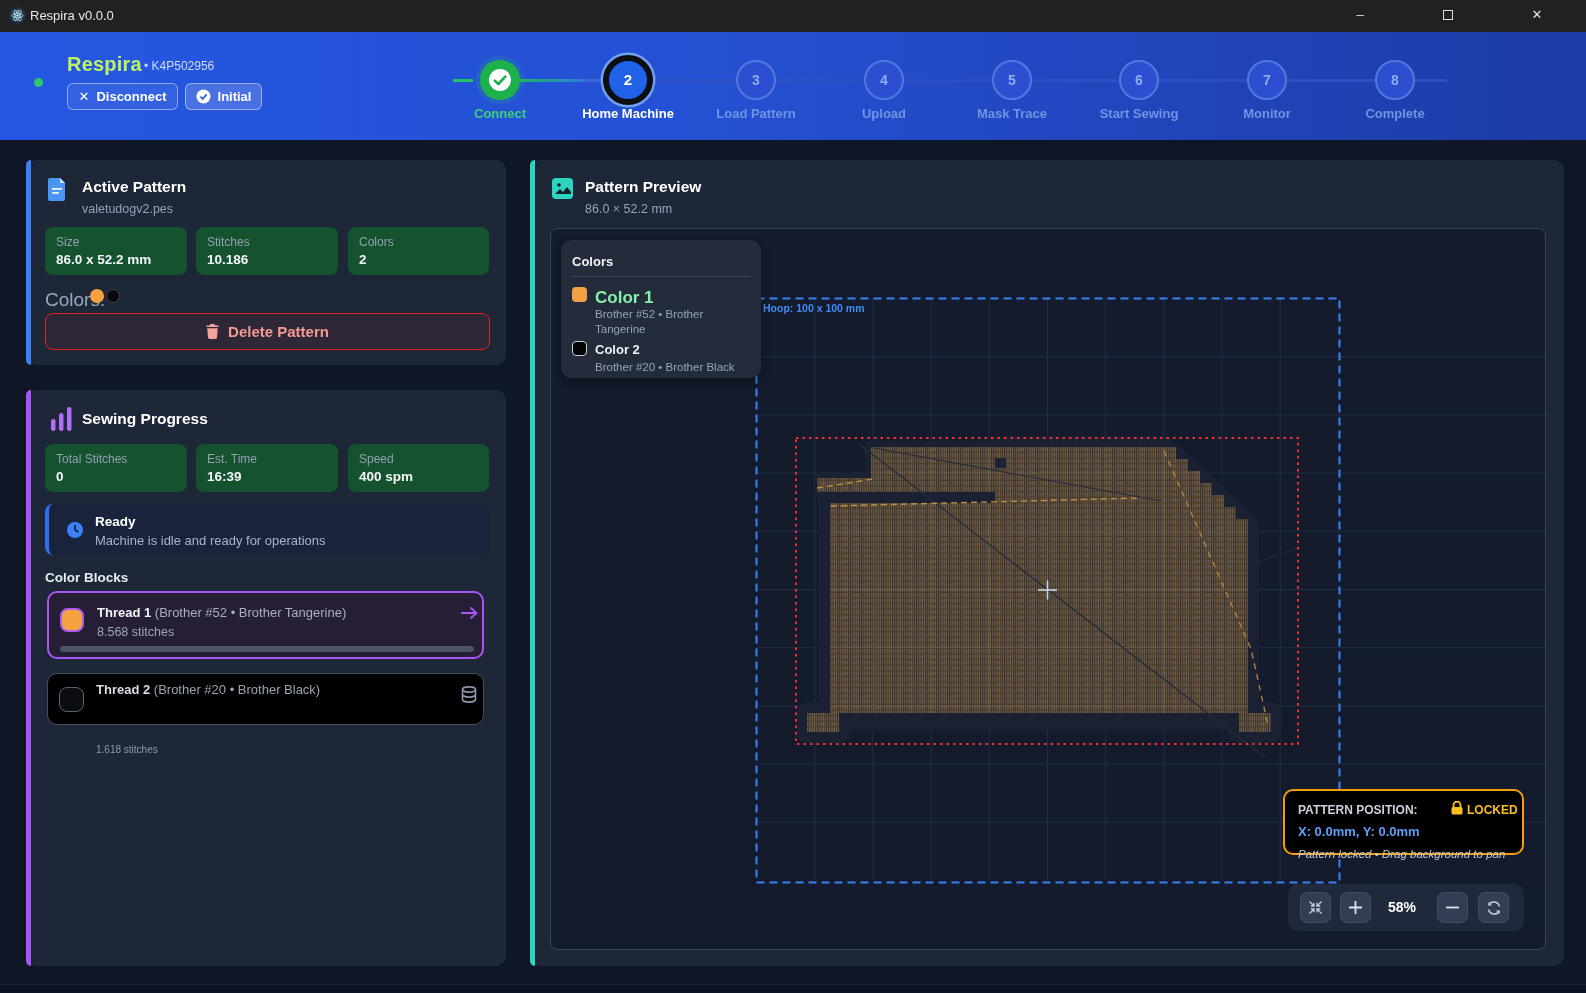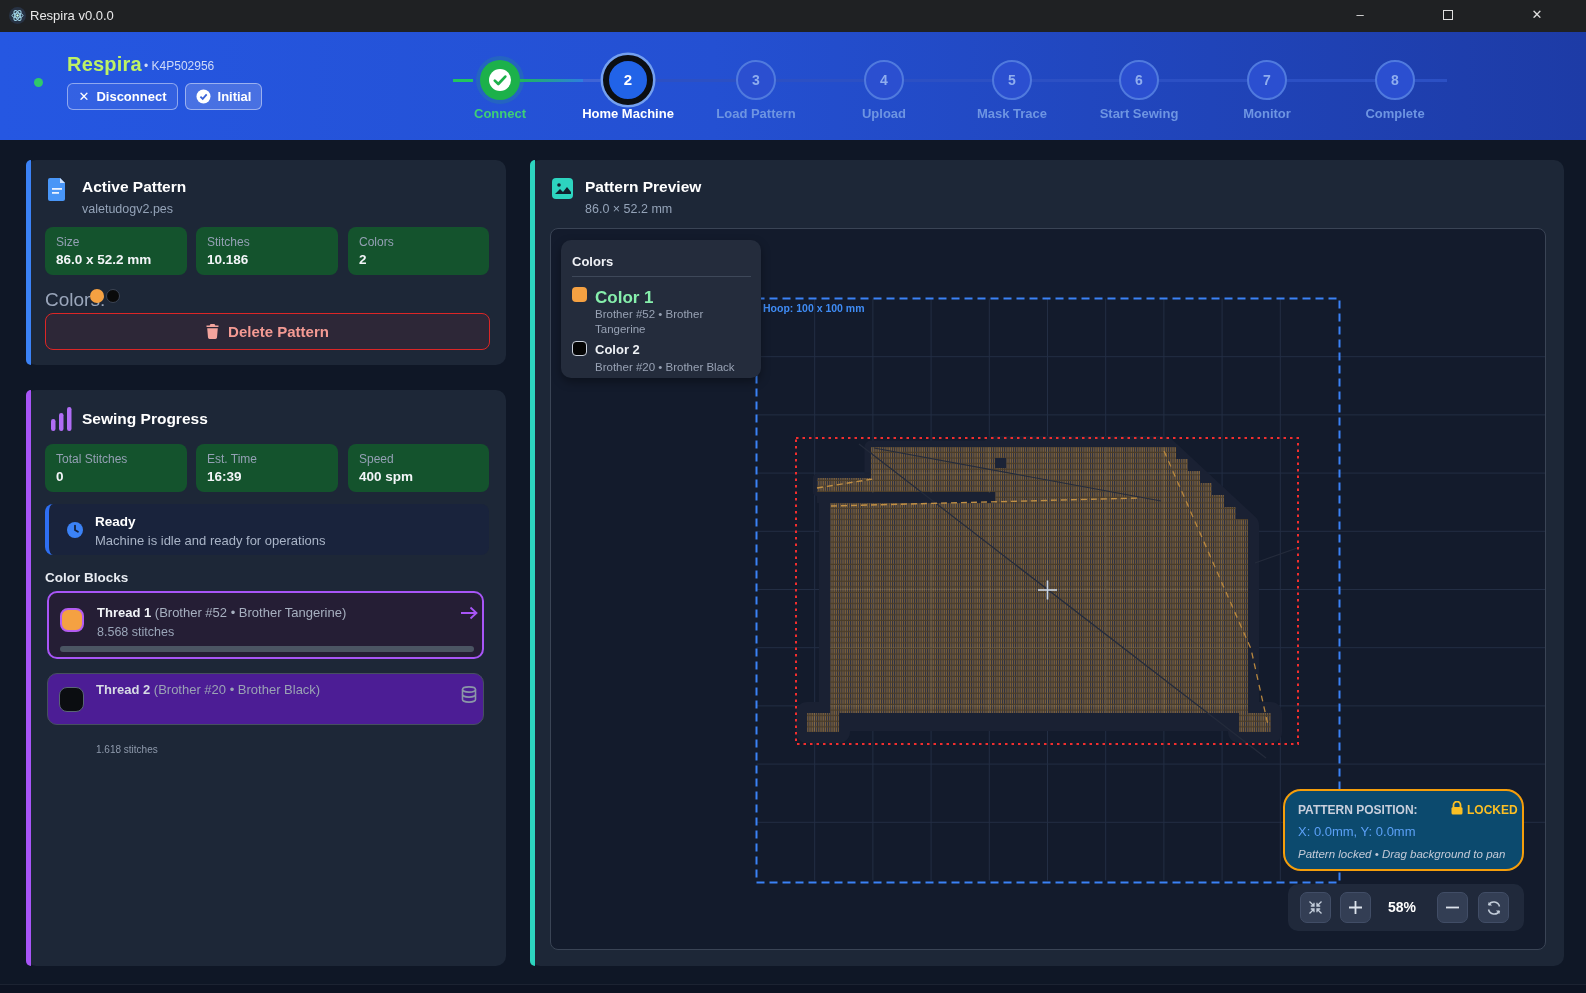--- a/index.html
+++ b/index.html
@@ -168,21 +168,21 @@
     <div class="abs" style="left:21px; top:201px; width:437px; height:68px; border:2px solid #a855f7; border-radius:10px; background:#251e35;">
       <div class="abs" style="left:11px; top:15px; width:24px; height:24px; border-radius:8px; background:#f5a142; border:2px solid #b45cf0;"></div>
       <div class="abs" style="left:48px; top:12px; font-size:13px; color:#a7b0c0;"><span style="font-weight:bold;color:#f2f4f8;">Thread 1</span> (Brother #52 • Brother Tangerine)</div>
       <div class="abs" style="left:48px; top:32px; font-size:12.5px; color:#9aa5b8;">8.568 stitches</div>
       <svg class="abs" style="left:412px; top:13px;" width="17" height="14" viewBox="0 0 17 14">
           <path d="M0 7 h15 M9.5 1.5 L15.5 7 L9.5 12.5" stroke="#a855f7" stroke-width="1.8" fill="none"></path>
         </svg>
       <div class="abs" style="left:11px; top:53px; width:414px; height:6px; border-radius:3px; background:#4b5563;"></div>
     </div>
 
-    <div class="abs" style="left:21px; top:283px; width:437px; height:52px; border:1.5px solid #46505f; border-radius:10px; background:#4c1d95;">
+    <div class="abs" style="left:21px; top:283px; width:437px; height:52px; border:1.5px solid #46505f; border-radius:10px; background:#000000;">
       <div class="abs" style="left:11px; top:13px; width:25px; height:25px; border-radius:8px; background:#0b0d11; border:1.5px solid #596475;"></div>
       <div class="abs" style="left:48px; top:8px; font-size:13px; color:#9aa3b4;"><span style="font-weight:bold;color:#d7dce4;">Thread 2</span> (Brother #20 • Brother Black)</div>
       <div class="abs" style="left:48px; top:28px; font-size:10px; color:#8e99ab;margin-top:42px;">1.618 stitches</div>
       <svg class="abs" style="left:413px; top:12px;" width="16" height="18" viewBox="0 0 16 18">
           <g fill="none" stroke="#8b96a8" stroke-width="1.6">
             <ellipse cx="8" cy="3.5" rx="6.5" ry="2.6"></ellipse>
             <path d="M1.5 3.5 v5 c0 1.4 2.9 2.6 6.5 2.6 s6.5 -1.2 6.5 -2.6 v-5"></path>
             <path d="M1.5 8.5 v5 c0 1.4 2.9 2.6 6.5 2.6 s6.5 -1.2 6.5 -2.6 v-5"></path>
           </g>
         </svg>
@@ -285,28 +285,28 @@
         <div class="abs" style="left:11px; top:14px; font-size:13px; font-weight:bold; color:#f0f2f6;">Colors</div>
         <div class="abs" style="left:11px; top:36px; width:179px; height:1px; background:#3e4859;"></div>
         <div class="abs" style="left:11px; top:47px; width:15px; height:15px; border-radius:4px; background:#f5a142;"></div>
         <div class="abs" style="left:34px; top:48px; font-size:17px; font-weight:bold; color:#86efac;">Color 1</div>
         <div class="abs" style="left:34px; top:67px; font-size:11.5px; color:#98a2b4; line-height:14.5px;">Brother #52 • Brother<br>Tangerine</div>
         <div class="abs" style="left:11px; top:101px; width:15px; height:15px; border-radius:4px; background:#050505; border:1px solid #c9d0dc;"></div>
         <div class="abs" style="left:34px; top:102px; font-size:13px; font-weight:bold; color:#eef1f5;">Color 2</div>
         <div class="abs" style="left:34px; top:121px; font-size:11.5px; color:#98a2b4;">Brother #20 • Brother Black</div>
       </div>
 
-      <div class="abs" style="left:732px; top:560px; width:241px; height:82px; background:#0c4a6e; border:2px solid #f59e0b; border-radius:18px;">
+      <div class="abs" style="left:732px; top:560px; width:241px; height:66px; background:#000000; border:2px solid #f59e0b; border-radius:10px;">
         <div class="abs" style="left:13px; top:12px; font-size:12px; font-weight:bold; color:#c9cfdc;">PATTERN POSITION:</div>
         <div class="abs" style="left:166px; top:10px;"><svg width="12" height="14" viewBox="0 0 12 14">
               <path d="M2.5 6 v-2 a3.5 3.5 0 0 1 7 0 v2" fill="none" stroke="#fbbf24" stroke-width="1.8"></path>
               <rect x="0.5" y="6" width="11" height="7.5" rx="1.5" fill="#fbbf24"></rect>
             </svg></div>
         <div class="abs" style="left:182px; top:12px; font-size:12px; font-weight:bold; color:#fbbf24;">LOCKED</div>
-        <div class="abs" style="left:13px; top:33px; font-size:13px; font-weight:normal; color:#5ba0f6;">X: 0.0mm, Y: 0.0mm</div>
+        <div class="abs" style="left:13px; top:33px; font-size:13px; font-weight:bold; color:#5ba0f6;">X: 0.0mm, Y: 0.0mm</div>
         <div class="abs" style="left:13px; top:57px; font-size:11.5px; font-style:italic; color:#c4cad7;">Pattern locked • Drag background to pan</div>
       </div>
 
       <div class="abs" style="left:737px; top:655px; width:236px; height:47px; background:rgba(33,42,60,.95); border-radius:10px;">
         <div class="abs zbtn" style="left:12px; top:8px;">
             <svg width="15" height="15" viewBox="0 0 15 15">
               <g stroke="#c3cdda" stroke-width="1.3" fill="none">
                 <path d="M1.5 1.5 L6 6 M2.8 6 H6 V2.8"></path>
                 <path d="M13.5 1.5 L9 6 M12.2 6 H9 V2.8"></path>
                 <path d="M1.5 13.5 L6 9 M2.8 9 H6 V12.2"></path>

